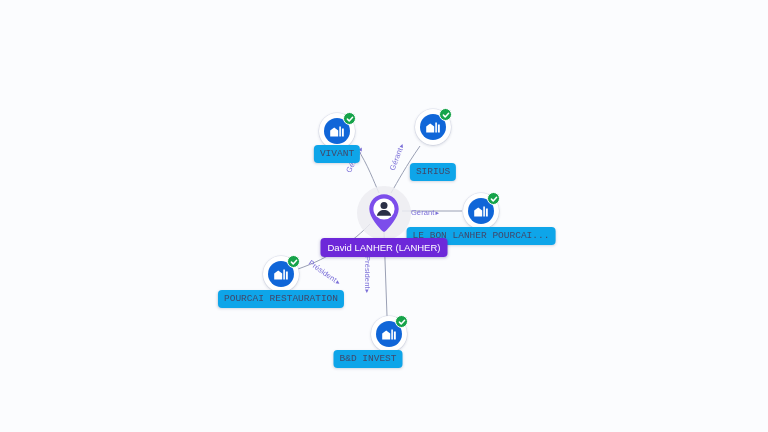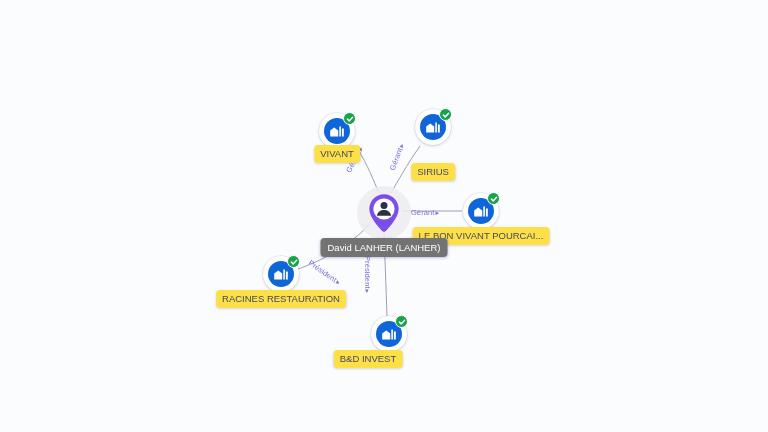--- a/index.html
+++ b/index.html
@@ -87,29 +87,29 @@
     align-items: center;
     justify-content: center;
     box-sizing: border-box;
   }
   .verified-badge svg { display:block; }
 
   
   .node-label {
     position: absolute;
     transform: translateX(-50%);
-    background: #fde047;
+    background: #0ea5e9;
     color: #41486b;
     font-size: 9.5px;
     line-height: 13px;
     padding: 2px 6px 2.5px 6px;
     border-radius: 4px;
     white-space: nowrap;
     box-shadow: 0 1px 2.5px rgba(40,48,90,.18);
-    font-family: Liberation Sans, sans-serif;
+    font-family: Liberation Mono, monospace;
   }
 
   
   .person-halo {
     position: absolute;
     left: -27px;
     top: -26px;
     width: 54px;
     height: 54px;
     border-radius: 50%;
@@ -199,36 +199,36 @@
               <path fill="#ffffff" d="M1.2 13.6 V7.4 L5.2 4.6 L9.2 7.4 V13.6 Z M2.6 8.6 h1.5 v1.4 H2.6 Z M6.3 8.6 h1.5 v1.4 H6.3 Z M2.6 11 h1.5 v1.4 H2.6 Z M6.3 11 h1.5 v1.4 H6.3 Z M10.3 13.6 V3.4 h1.6 v10.2 Z M12.9 13.6 V5.4 h1.9 v8.2 Z"></path>
             </svg>
           </div>
           <div class="verified-badge">
             <svg width="8" height="8" viewBox="0 0 8 8">
               <path fill="none" stroke="#ffffff" stroke-width="1.5" stroke-linecap="round" stroke-linejoin="round" d="M1.4 4.1 L3.2 5.9 L6.6 2.2"></path>
             </svg>
           </div>
         </div>
       </div>
-      <div class="node-label" style="left: 481px; top: 227px;">LE BON VIVANT POURCAI...</div>
+      <div class="node-label" style="left: 481px; top: 227px;">LE BON LANHER POURCAI...</div>
       <div class="node" style="left: 281px; top: 274px;">
         <div class="company-disc">
           <div class="company-inner">
             <svg width="16" height="16" viewBox="0 0 16 16">
               <path fill="#ffffff" d="M1.2 13.6 V7.4 L5.2 4.6 L9.2 7.4 V13.6 Z M2.6 8.6 h1.5 v1.4 H2.6 Z M6.3 8.6 h1.5 v1.4 H6.3 Z M2.6 11 h1.5 v1.4 H2.6 Z M6.3 11 h1.5 v1.4 H6.3 Z M10.3 13.6 V3.4 h1.6 v10.2 Z M12.9 13.6 V5.4 h1.9 v8.2 Z"></path>
             </svg>
           </div>
           <div class="verified-badge">
             <svg width="8" height="8" viewBox="0 0 8 8">
               <path fill="none" stroke="#ffffff" stroke-width="1.5" stroke-linecap="round" stroke-linejoin="round" d="M1.4 4.1 L3.2 5.9 L6.6 2.2"></path>
             </svg>
           </div>
         </div>
       </div>
-      <div class="node-label" style="left: 281px; top: 290px;">RACINES RESTAURATION</div>
+      <div class="node-label" style="left: 281px; top: 290px;">POURCAI RESTAURATION</div>
       <div class="node" style="left: 389px; top: 334px;">
         <div class="company-disc">
           <div class="company-inner">
             <svg width="16" height="16" viewBox="0 0 16 16">
               <path fill="#ffffff" d="M1.2 13.6 V7.4 L5.2 4.6 L9.2 7.4 V13.6 Z M2.6 8.6 h1.5 v1.4 H2.6 Z M6.3 8.6 h1.5 v1.4 H6.3 Z M2.6 11 h1.5 v1.4 H2.6 Z M6.3 11 h1.5 v1.4 H6.3 Z M10.3 13.6 V3.4 h1.6 v10.2 Z M12.9 13.6 V5.4 h1.9 v8.2 Z"></path>
             </svg>
           </div>
           <div class="verified-badge">
             <svg width="8" height="8" viewBox="0 0 8 8">
               <path fill="none" stroke="#ffffff" stroke-width="1.5" stroke-linecap="round" stroke-linejoin="round" d="M1.4 4.1 L3.2 5.9 L6.6 2.2"></path>
@@ -242,16 +242,16 @@
   <div class="node" id="person-node" style="left: 384px; top: 212px;">
     <div class="person-halo"></div>
     <div class="pin">
       <svg width="32" height="40" viewBox="0 0 32 40">
         <path d="M16 1.2 C7.9 1.2 1.3 7.8 1.3 15.9 C1.3 24.6 11.6 35.3 14.7 38.3 C15.4 39 16.6 39 17.3 38.3 C20.4 35.3 30.7 24.6 30.7 15.9 C30.7 7.8 24.1 1.2 16 1.2 Z" fill="#7c4deb"></path>
         <circle cx="16" cy="16" r="10.6" fill="#ffffff"></circle>
         <circle cx="16" cy="12.6" r="3.5" fill="#2b3046"></circle>
         <path d="M8.9 22.7 C9.6 18.9 12.5 17 16 17 C19.5 17 22.4 18.9 23.1 22.7 Z" fill="#2b3046"></path>
       </svg>
     </div>
-    <div class="person-label" id="person-label" style="left: 0px; top: 26px; background: #737373; color: rgb(255, 255, 255);">David LANHER (LANHER)</div>
+    <div class="person-label" id="person-label" style="left: 0px; top: 26px; background: #6d28d9; color: rgb(255, 255, 255);">David LANHER (LANHER)</div>
   </div>
 
 </div>
 
 </body></html>

